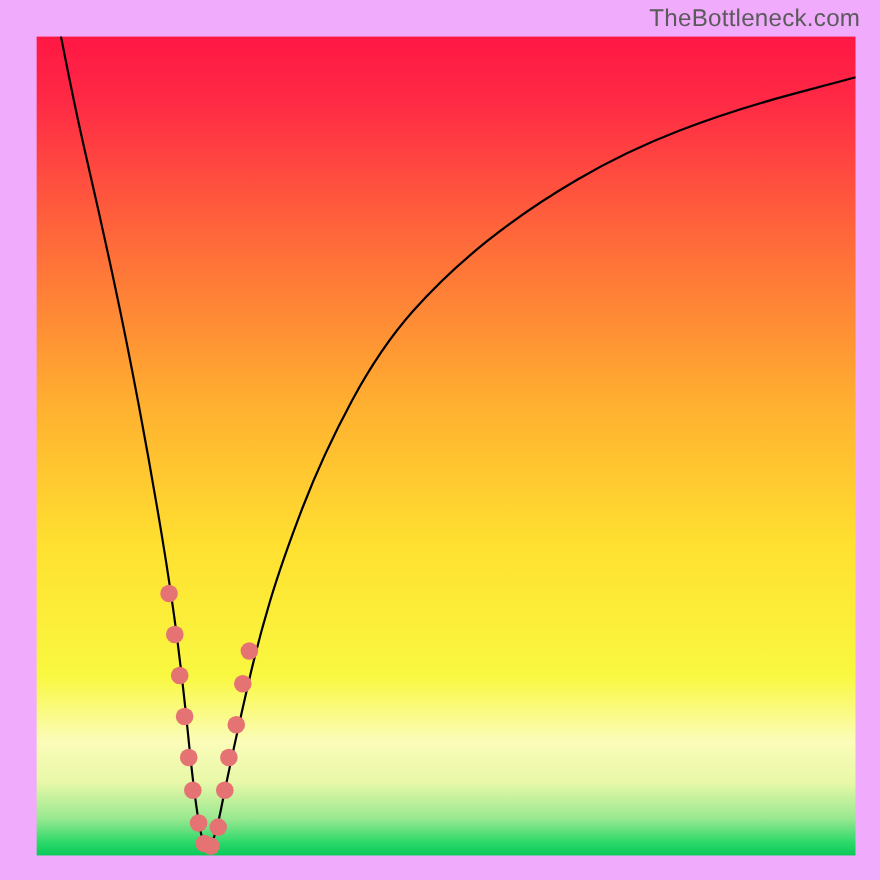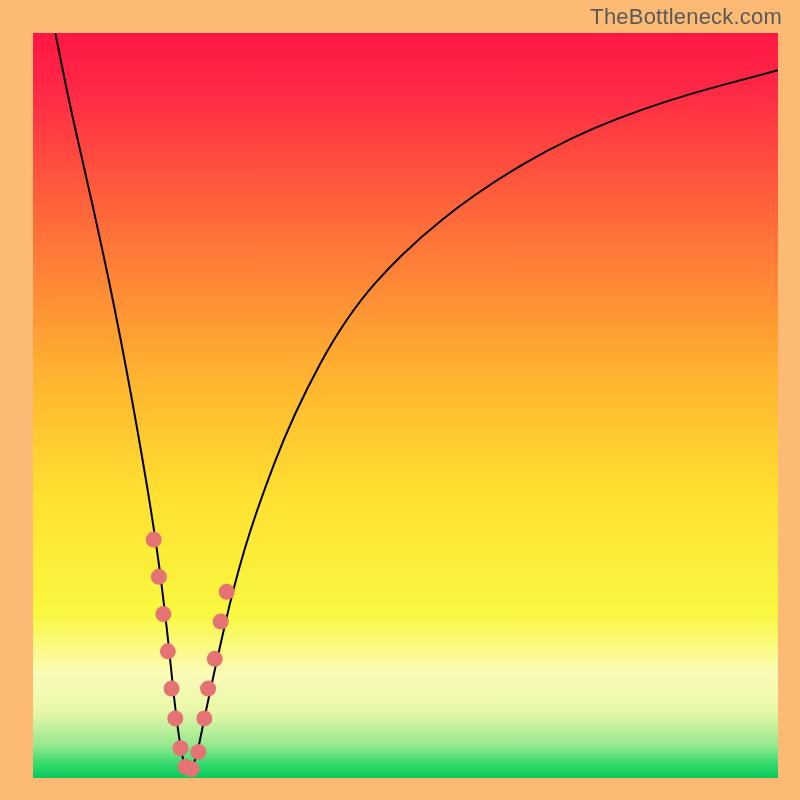--- a/index.html
+++ b/index.html
@@ -4,21 +4,21 @@
 <style>
   body {
     margin: 0;
     padding: 0;
     background: #fff;
   }
   .container {
     width: 800px;
     height: 800px;
     position: relative;
-    background: #fdba74;
+    background: #f0abfc;
   }
   .watermark {
     position: absolute;
     top: 4px;
     right: 18px;
     font-family: Arial, Helvetica, sans-serif;
     font-size: 22px;
     font-weight: 500;
     color: #5a5a5a;
     z-index: 10;

